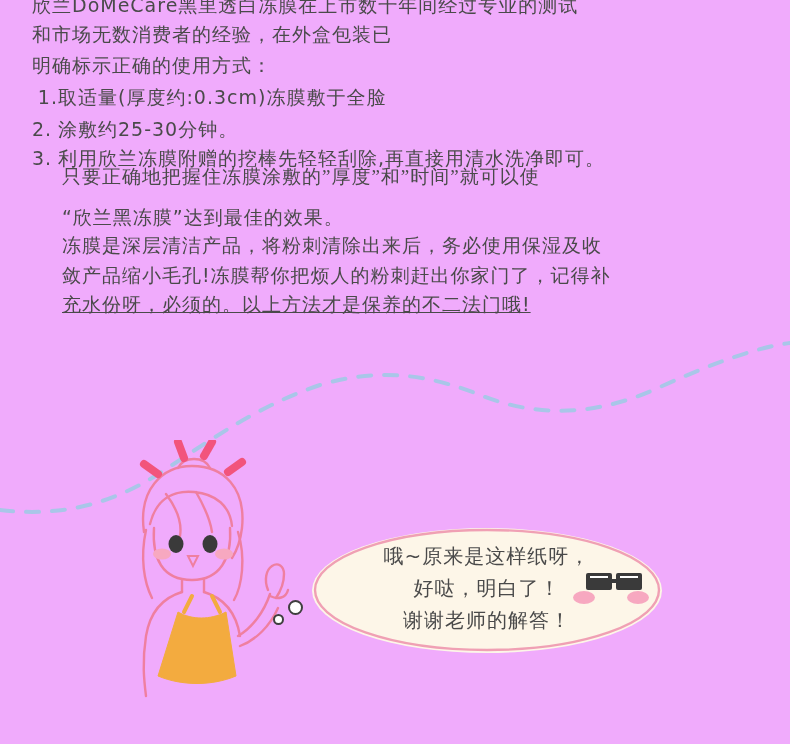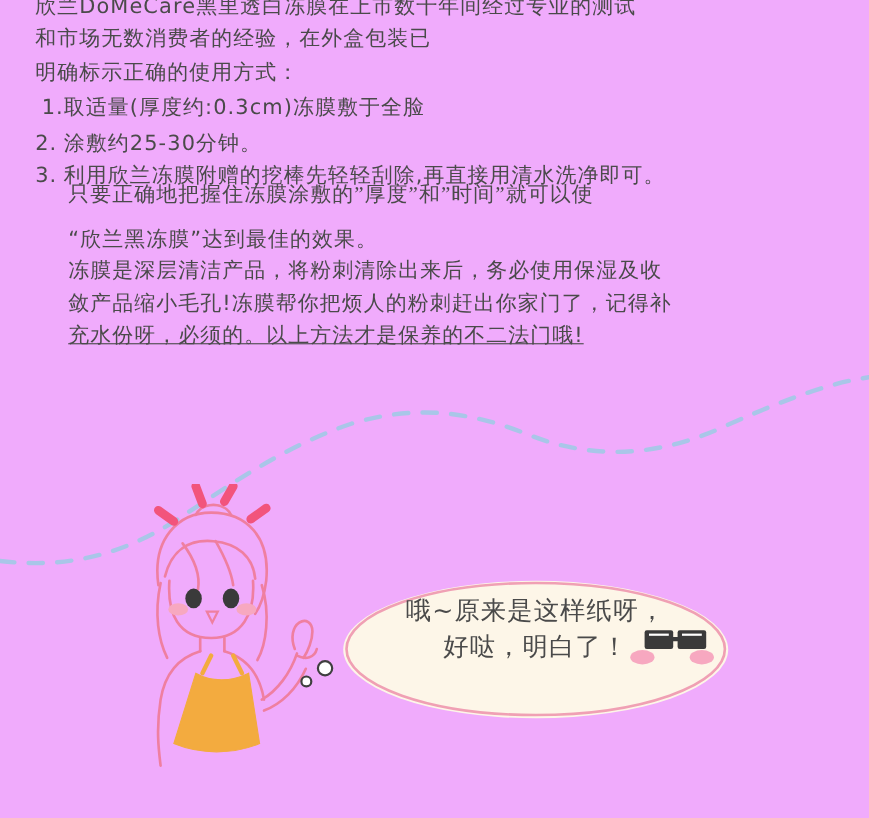--- a/index.html
+++ b/index.html
@@ -95,21 +95,21 @@
     pointer-events: none;
   }
   .bubble-text {
     position: absolute;
     left: 312px;
     top: 540px;
     width: 350px;
     text-align: center;
     color: #4a4a4a;
     font-family: "DejaVu Sans", sans-serif;
-    font-size: 23px;
+    font-size: 20px;
     line-height: 32px;
     letter-spacing: 1px;
   }
   .bubble-text div { white-space: nowrap; }
 
   .dot {
     position: absolute;
     border-radius: 50%;
     border: 2px solid #3f3f3f;
     background: #ffffff;
@@ -222,20 +222,21 @@
     </g>
   </svg>
 
   <div class="bubble"></div>
   <svg class="bubble-border" viewBox="0 0 350 125">
     <ellipse cx="175" cy="62" rx="172" ry="60" fill="none" stroke="#f0a0b4" stroke-width="2.4"></ellipse>
   </svg>
   <div class="bubble-text">
     <div>哦~原来是这样纸呀，</div>
     <div>好哒，明白了！</div>
+    <div>谢谢老师的解答！</div>
   </div>
 
   <div class="dot dot-1"></div>
   <div class="dot dot-2"></div>
 
   <div class="sunglass sg-left"></div>
   <div class="sunglass sg-right"></div>
   <div class="sunglass sg-bridge"></div>
   <div class="sg-hl1"></div>
   <div class="sg-hl2"></div>

